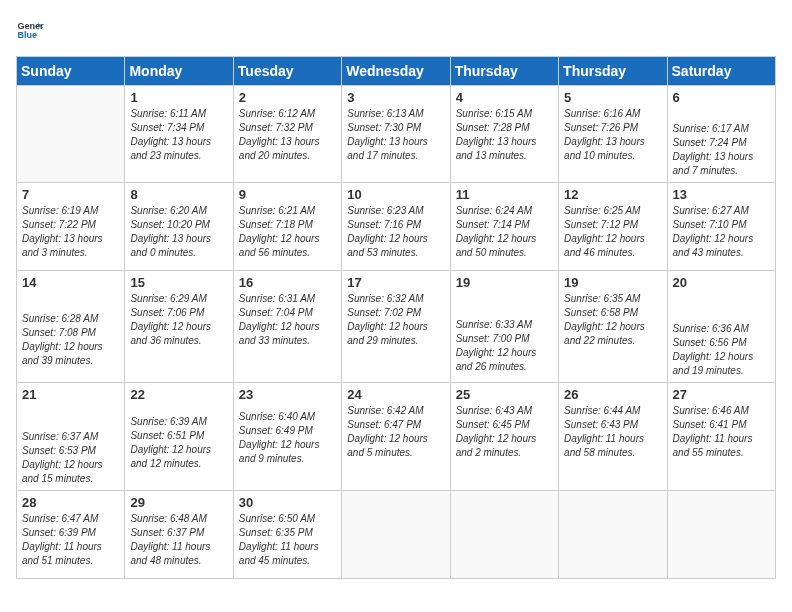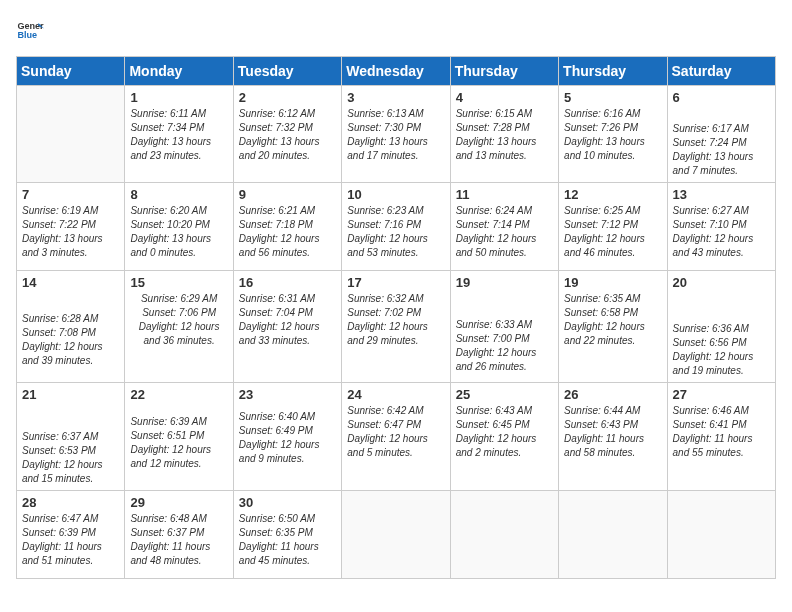--- a/index.html
+++ b/index.html
@@ -212,21 +212,21 @@
       <tr>
         <td>
           <span class="day-num">14</span>
           <div class="day-info" style="white-space: pre-line; margin-top: 22px;">Sunrise: 6:28 AM
 Sunset: 7:08 PM
 Daylight: 12 hours
 and 39 minutes.</div>
         </td>
         <td>
           <span class="day-num">15</span>
-          <div class="day-info" style="white-space: pre-line; text-align: center;">Sunrise: 6:29 AM
+          <div class="day-info" style="white-space: pre-line;">Sunrise: 6:29 AM
 Sunset: 7:06 PM
 Daylight: 12 hours
 and 36 minutes.</div>
         </td>
         <td>
           <span class="day-num">16</span>
           <div class="day-info" style="white-space: pre-line;">Sunrise: 6:31 AM
 Sunset: 7:04 PM
 Daylight: 12 hours
 and 33 minutes.</div>

